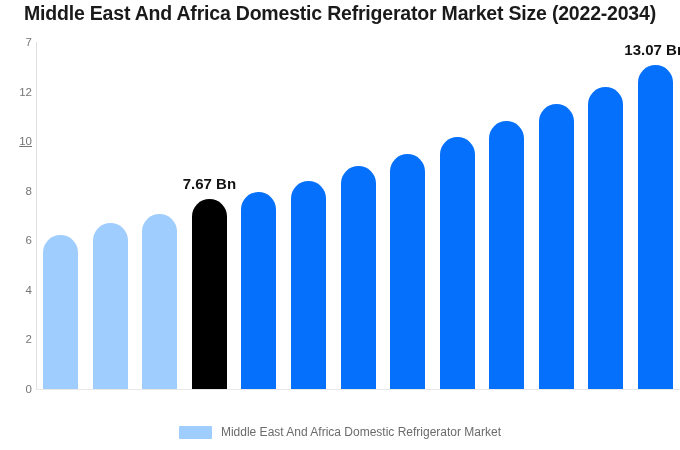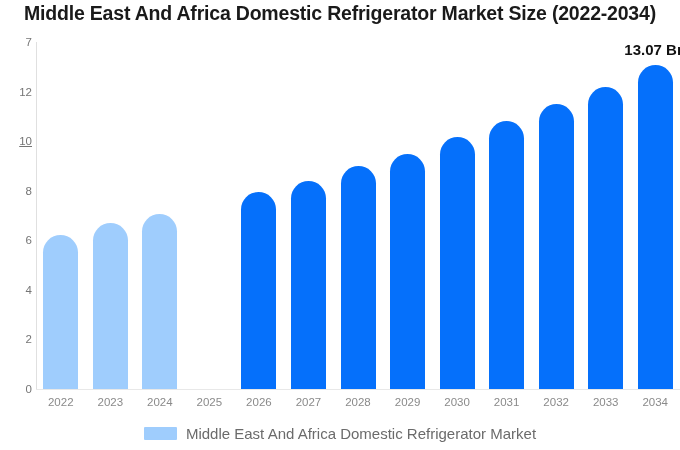--- a/index.html
+++ b/index.html
@@ -57,21 +57,21 @@
   }
 
   
   .legend{
     position:absolute;left:0;top:425px;width:680px;
     display:flex;align-items:center;justify-content:center;gap:9px;
   }
   .legend-swatch{
     width:33px;height:13px;border-radius:1px;display:inline-block;
   }
-  .legend-label{font-size:15px;color:#6b6b6b;}
+  .legend-label{font-size:12px;color:#6b6b6b;}
 </style>
 </head>
 <body>
 
 <div id="chart-root">
 
   <div class="chart-title">Middle East And Africa Domestic Refrigerator Market Size (2022-2034)</div>
 
   <div class="ylabels" id="ylabels">
       <div class="ytick" style="top: 389px;">0</div>
@@ -89,20 +89,24 @@
   <div class="bars" id="bars">
       <div class="bar-slot" style="left: 7.26923px; width: 35px;">
         <div class="bar" title="2022: 6.2" style="height: 153.671px; background: rgb(159, 205, 253);"></div>
       </div>
       <div class="bar-slot" style="left: 56.8077px; width: 35px;">
         <div class="bar" title="2023: 6.7" style="height: 166.064px; background: rgb(159, 205, 253);"></div>
       </div>
       <div class="bar-slot" style="left: 106.346px; width: 35px;">
         <div class="bar" title="2024: 7.05" style="height: 174.739px; background: rgb(159, 205, 253);"></div>
       </div>
+      <div class="bar-slot" style="left: 155.885px; width: 35px;">
+        <div class="bar" title="2025: 7.67" style="height: 190.106px; background: rgb(0, 0, 0);"></div>
+        <div class="bar-value" style="bottom: 197.106px;">7.67 Bn</div>
+      </div>
       <div class="bar-slot" style="left: 205.423px; width: 35px;">
         <div class="bar" title="2026: 7.95" style="height: 197.046px; background: rgb(5, 112, 251);"></div>
       </div>
       <div class="bar-slot" style="left: 254.962px; width: 35px;">
         <div class="bar" title="2027: 8.4" style="height: 208.2px; background: rgb(5, 112, 251);"></div>
       </div>
       <div class="bar-slot" style="left: 304.5px; width: 35px;">
         <div class="bar" title="2028: 9" style="height: 223.071px; background: rgb(5, 112, 251);"></div>
       </div>
       <div class="bar-slot" style="left: 354.038px; width: 35px;">
@@ -119,34 +123,19 @@
       </div>
       <div class="bar-slot" style="left: 552.192px; width: 35px;">
         <div class="bar" title="2033: 12.2" style="height: 302.386px; background: rgb(5, 112, 251);"></div>
       </div>
       <div class="bar-slot" style="left: 601.731px; width: 35px;">
         <div class="bar" title="2034: 13.07" style="height: 323.949px; background: rgb(5, 112, 251);"></div>
         <div class="bar-value" style="bottom: 330.949px;">13.07 Bn</div>
       </div>
     </div>
 
-  <div class="xlabels" id="xlabels">
-      <div class="xtick" style="left: 0px; width: 49.5385px;">2022</div>
-      <div class="xtick" style="left: 49.5385px; width: 49.5385px;">2023</div>
-      <div class="xtick" style="left: 99.0769px; width: 49.5385px;">2024</div>
-      <div class="xtick" style="left: 148.615px; width: 49.5385px;">2025</div>
-      <div class="xtick" style="left: 198.154px; width: 49.5385px;">2026</div>
-      <div class="xtick" style="left: 247.692px; width: 49.5385px;">2027</div>
-      <div class="xtick" style="left: 297.231px; width: 49.5385px;">2028</div>
-      <div class="xtick" style="left: 346.769px; width: 49.5385px;">2029</div>
-      <div class="xtick" style="left: 396.308px; width: 49.5385px;">2030</div>
-      <div class="xtick" style="left: 445.846px; width: 49.5385px;">2031</div>
-      <div class="xtick" style="left: 495.385px; width: 49.5385px;">2032</div>
-      <div class="xtick" style="left: 544.923px; width: 49.5385px;">2033</div>
-      <div class="xtick" style="left: 594.462px; width: 49.5385px;">2034</div>
-    </div>
 
   <div class="legend">
     <span class="legend-swatch" id="legend-swatch" style="background: rgb(159, 205, 253);"></span>
     <span class="legend-label">Middle East And Africa Domestic Refrigerator Market</span>
   </div>
 
 </div>
 
 </body></html>

